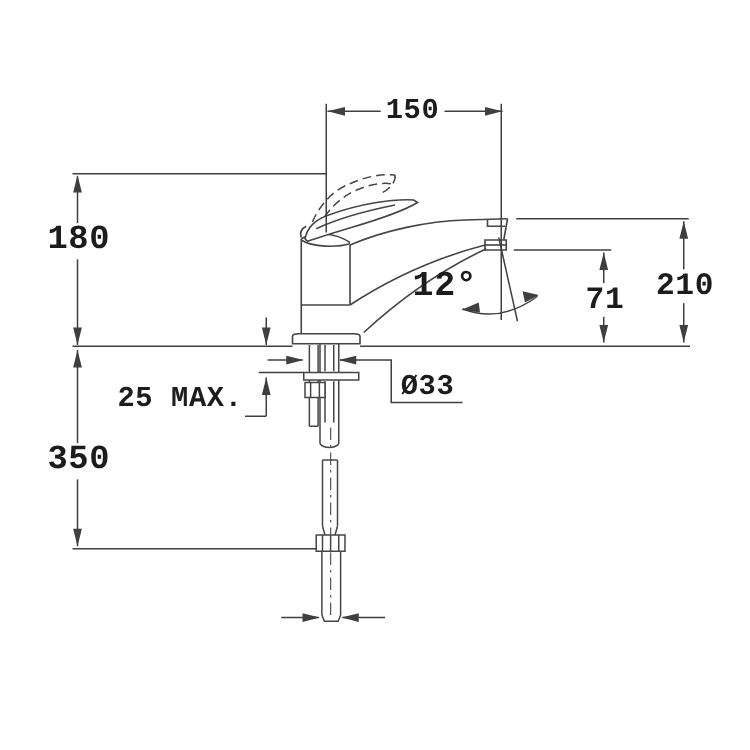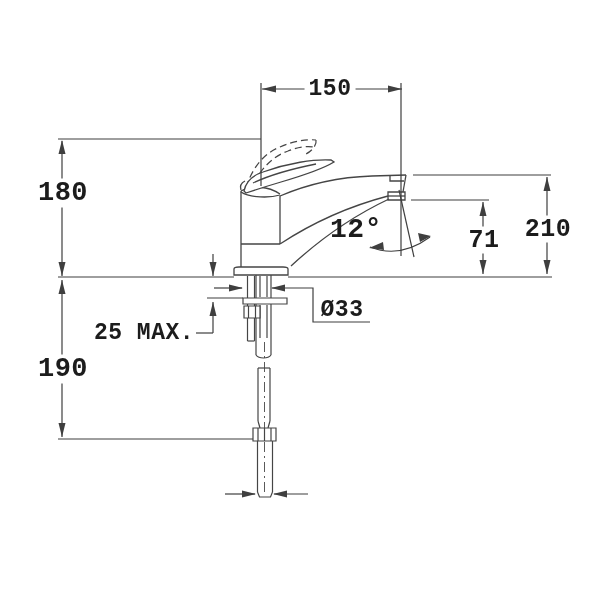--- a/index.html
+++ b/index.html
@@ -171,25 +171,25 @@
 
       <polygon points="369,248 383,242 384,250"></polygon>
       <polygon points="431,236 418,233 420,242"></polygon>
     </g>
   </svg>
 
   <div class="dim-label on-line fs23" style="left:330px;top:89px;">150</div>
 
   <div class="dim-label on-line fs27" style="left:63px;top:193px;">180</div>
 
-  <div class="dim-label on-line fs27" style="left:63px;top:369px;">190</div>
+  <div class="dim-label on-line fs27" style="left:63px;top:369px;">350</div>
 
   <div class="dim-label on-line fs25" style="left:548px;top:229px;">210</div>
 
   <div class="dim-label on-line fs25" style="left:484px;top:240px;">71</div>
 
   <div class="dim-label fs24" style="left:356px;top:230px;">12°</div>
 
-  <div class="dim-label fs23" style="left:144px;top:333px;">25 MAX.</div>
+  <div class="dim-label fs23" style="left:144px;top:319px;">25 MAX.</div>
 
   <div class="dim-label fs26" style="left:342px;top:310px;">Ø33</div>
 
 </div>
 
 </body></html>

